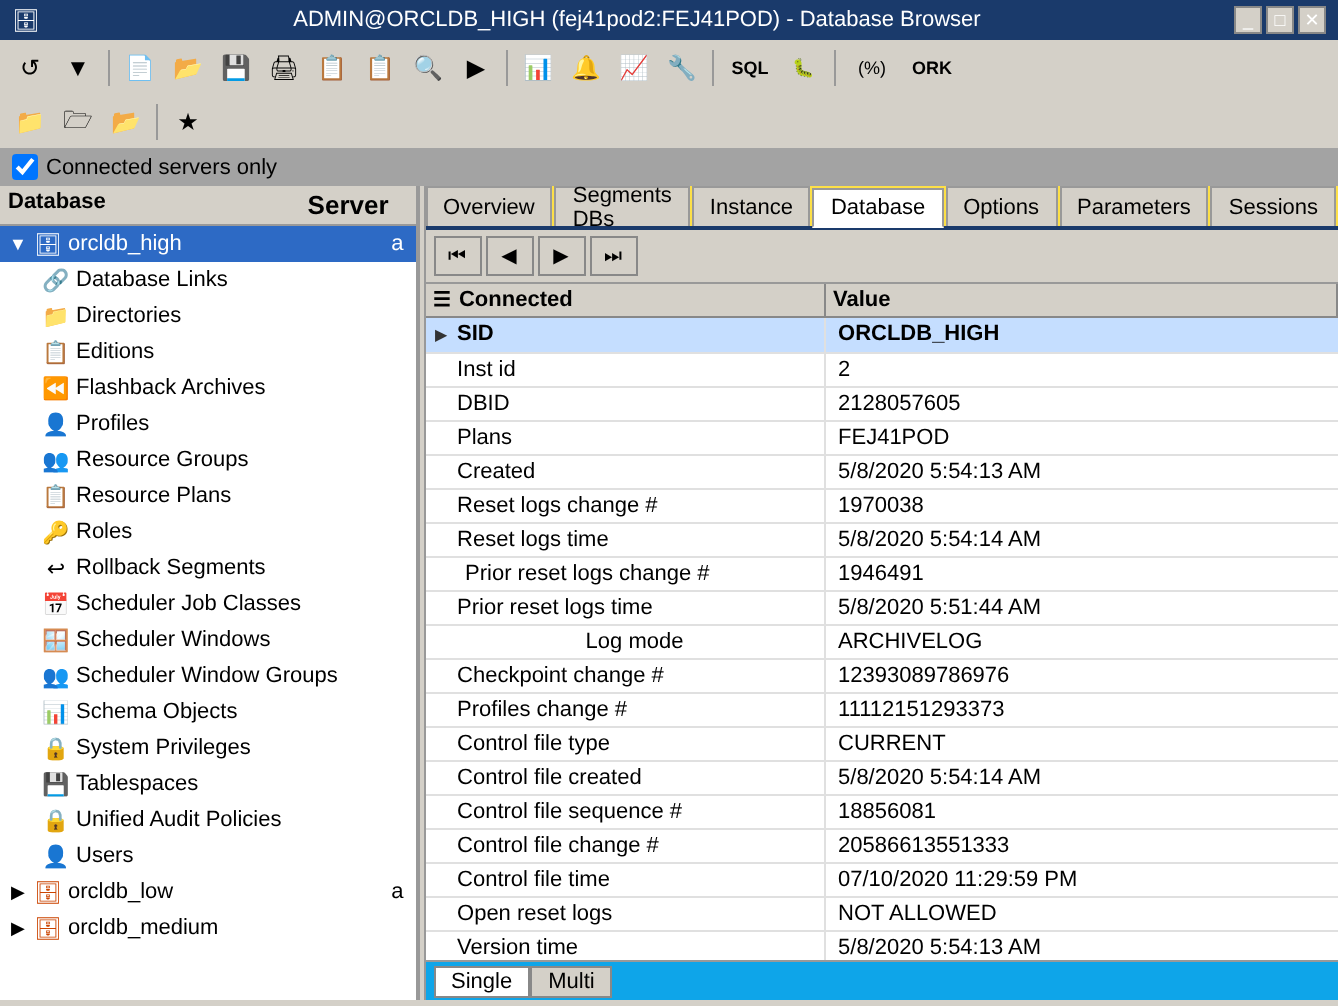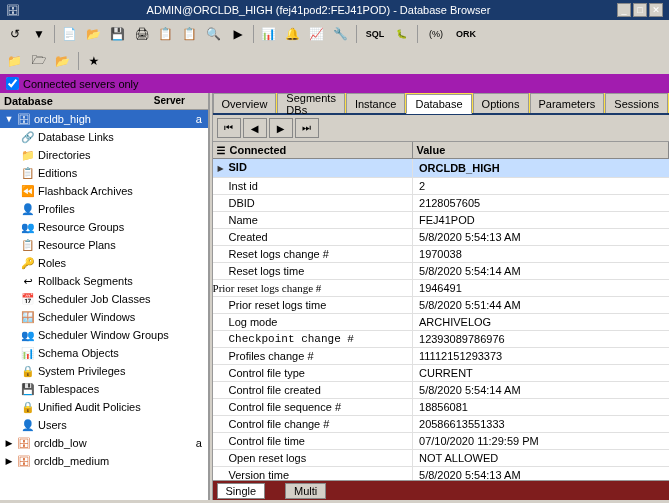--- a/index.html
+++ b/index.html
@@ -12,31 +12,31 @@
     .title-btn { width: 14px; height: 14px; background: #d4d0c8; border: 1px solid #888; font-size: 9px; display: flex; align-items: center; justify-content: center; cursor: pointer; }
     .toolbar { display: flex; align-items: center; padding: 2px 4px; gap: 2px; height: 28px; }
     .tb-btn { width: 22px; height: 22px; background: #d4d0c8; border: 1px solid transparent; display: flex; align-items: center; justify-content: center; cursor: pointer; font-size: 12px; }
     .tb-separator { width: 1px; height: 18px; background: #999; margin: 0 2px; }
     .tb-btn-wide { width: 28px; height: 22px; background: #d4d0c8; border: 1px solid transparent; display: flex; align-items: center; justify-content: center; cursor: pointer; font-size: 10px; }
 
     
     .toolbar2 { display: flex; align-items: center; padding: 2px 4px; gap: 2px; height: 26px; }
 
     
-    .conn-bar { padding: 3px 6px; display: flex; align-items: center; gap: 4px; background: #a21caf; }
+    .conn-bar { padding: 3px 6px; display: flex; align-items: center; gap: 4px; background: #a3a3a3; }
     .conn-bar input[type=checkbox] { margin: 0; }
 
     
     .main-layout { display: flex; height: calc(503px - 20px - 28px - 26px - 22px); }
 
     
     .left-panel { width: 243px; background: white; border-right: 1px solid #999; display: flex; flex-direction: column; overflow: hidden; }
     .left-header { display: flex; background: #d4d0c8; border-bottom: 1px solid #999; padding: 2px 4px; }
     .left-header-col { font-size: 11px; font-weight: bold; flex: 1; }
-    .left-header-col2 { font-size: 10px; font-weight: bold; width: 50px; }
+    .left-header-col2 { font-size: 13px; font-weight: bold; width: 50px; }
     .tree-area { flex: 1; overflow-y: auto; overflow-x: hidden; }
     .tree-item { display: flex; align-items: center; padding: 1px 2px; cursor: pointer; white-space: nowrap; }
     .tree-item.selected { background: #2d6ac5; color: white; }
     .tree-item.selected .item-text { color: white; }
     .tree-toggle { width: 14px; height: 14px; display: inline-flex; align-items: center; justify-content: center; font-size: 9px; cursor: pointer; }
     .item-icon { width: 16px; height: 16px; display: inline-flex; align-items: center; justify-content: center; margin-right: 2px; font-size: 11px; }
     .item-text { font-size: 11px; }
 
     
     .right-panel { flex: 1; display: flex; flex-direction: column; background: white; }
@@ -60,21 +60,21 @@
     
     table tr { border-bottom: 1px solid #e0e0e0; }
     table td { padding: 2px 6px; font-size: 11px; vertical-align: middle; }
     table td:first-child { width: 200px; border-right: 1px solid #e0e0e0; display: flex; align-items: center; }
     table td.param-cell { display: table-cell; width: 200px; border-right: 1px solid #e0e0e0; }
     table td.value-cell { }
     
     .row-toggle { width: 12px; height: 12px; display: inline-flex; align-items: center; justify-content: center; font-size: 8px; margin-right: 2px; color: #333; }
     
     
-    .bottom-bar { display: flex; align-items: center; padding: 2px 4px; background: #7f1d1d; border-top: 1px solid #999; height: 20px; gap: 20px; text-align: center; }
+    .bottom-bar { display: flex; align-items: center; padding: 2px 4px; background: #0ea5e9; border-top: 1px solid #999; height: 20px; gap: 0; text-align: center; }
     .bottom-tab { padding: 1px 8px; font-size: 11px; border: 1px solid #888; background: #d4d0c8; cursor: pointer; }
     .bottom-tab.active { background: white; }
 
     
     .tree-area::-webkit-scrollbar, .db-table::-webkit-scrollbar { width: 12px; }
     .tree-area::-webkit-scrollbar-track, .db-table::-webkit-scrollbar-track { background: #d4d0c8; }
     .tree-area::-webkit-scrollbar-thumb, .db-table::-webkit-scrollbar-thumb { background: #999; border: 1px solid #666; }
 
     
     .splitter { width: 4px; background: #d4d0c8; border-left: 1px solid #999; border-right: 1px solid #999; cursor: ew-resize; }
@@ -284,49 +284,49 @@
             </tr>
             <tr>
               <td class="param-cell" style="padding-left: 16px;"><span>Inst id</span></td>
               <td class="value-cell">2</td>
             </tr>
             <tr>
               <td class="param-cell" style="padding-left: 16px;"><span>DBID</span></td>
               <td class="value-cell">2128057605</td>
             </tr>
             <tr>
-              <td class="param-cell" style="padding-left: 16px;"><span>Name</span></td>
+              <td class="param-cell" style="padding-left: 16px;"><span>Plans</span></td>
               <td class="value-cell">FEJ41POD</td>
             </tr>
             <tr>
               <td class="param-cell" style="padding-left: 16px;"><span>Created</span></td>
               <td class="value-cell">5/8/2020 5:54:13 AM</td>
             </tr>
             <tr>
               <td class="param-cell" style="padding-left: 16px;"><span>Reset logs change #</span></td>
               <td class="value-cell">1970038</td>
             </tr>
             <tr>
               <td class="param-cell" style="padding-left: 16px;"><span>Reset logs time</span></td>
               <td class="value-cell">5/8/2020 5:54:14 AM</td>
             </tr>
             <tr>
-              <td class="param-cell" style="padding-left: 0; font-family: Liberation Serif, serif;"><span>Prior reset logs change #</span></td>
+              <td class="param-cell" style="padding-left: 20px;"><span>Prior reset logs change #</span></td>
               <td class="value-cell">1946491</td>
             </tr>
             <tr>
               <td class="param-cell" style="padding-left: 16px;"><span>Prior reset logs time</span></td>
               <td class="value-cell">5/8/2020 5:51:44 AM</td>
             </tr>
             <tr>
-              <td class="param-cell" style="padding-left: 16px;"><span>Log mode</span></td>
+              <td class="param-cell" style="padding-left: 16px; text-align: center;"><span>Log mode</span></td>
               <td class="value-cell">ARCHIVELOG</td>
             </tr>
             <tr>
-              <td class="param-cell" style="padding-left: 16px; font-family: Liberation Mono, monospace;"><span>Checkpoint change #</span></td>
+              <td class="param-cell" style="padding-left: 16px;"><span>Checkpoint change #</span></td>
               <td class="value-cell">12393089786976</td>
             </tr>
             <tr>
               <td class="param-cell" style="padding-left: 16px;"><span>Profiles change #</span></td>
               <td class="value-cell">11112151293373</td>
             </tr>
             <tr>
               <td class="param-cell" style="padding-left: 16px;"><span>Control file type</span></td>
               <td class="value-cell">CURRENT</td>
             </tr>

